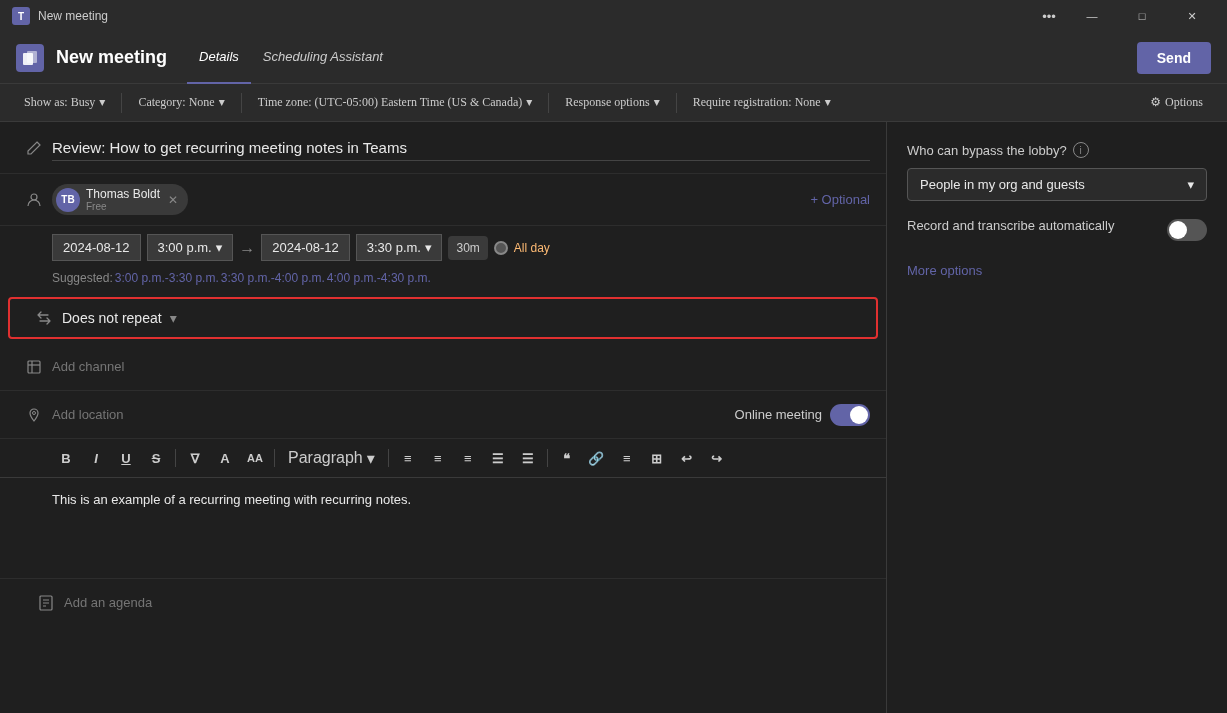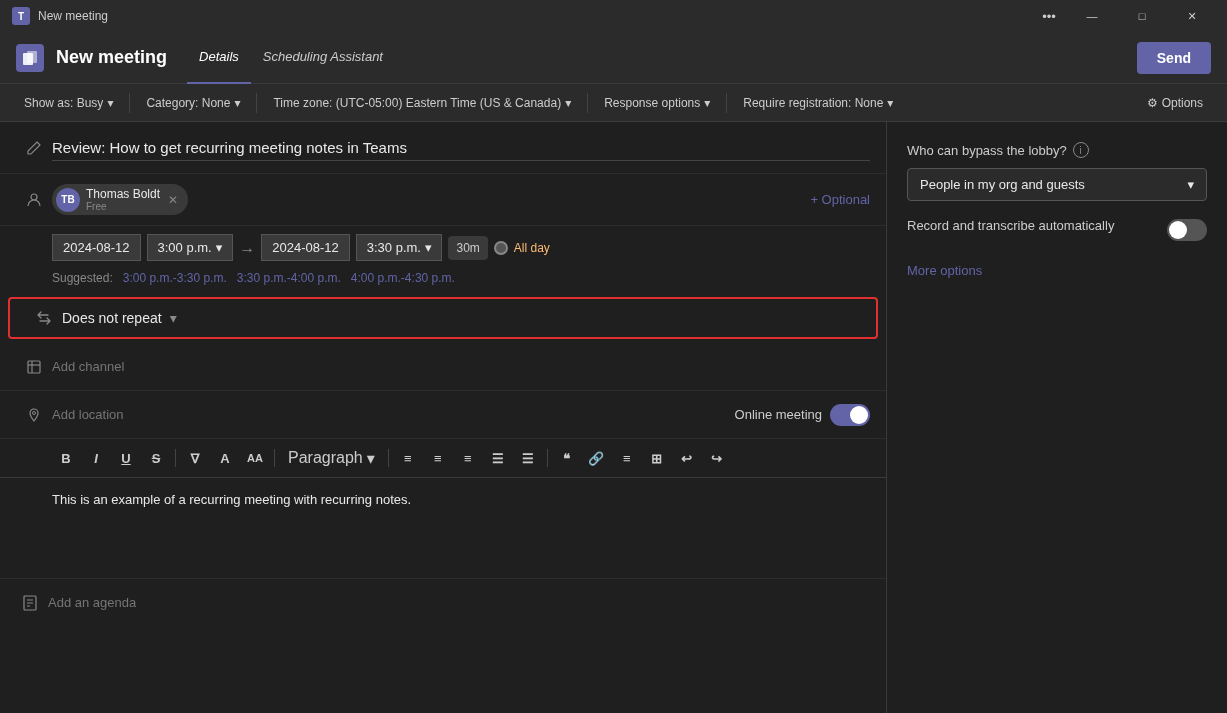--- a/index.html
+++ b/index.html
@@ -146,20 +146,21 @@
     }
     .toolbar-item {
       display: flex;
       align-items: center;
       gap: 4px;
       padding: 4px 8px;
       border-radius: 4px;
       cursor: pointer;
       color: #ccc;
       white-space: nowrap;
+      font-family: Liberation Serif, serif;
     }
     .toolbar-sep { width: 1px; height: 20px; background: #444; margin: 0 4px; }
     .toolbar-right {
       margin-left: auto;
       display: flex;
       align-items: center;
       gap: 8px;
     }
 
     
@@ -292,21 +293,21 @@
       cursor: pointer;
     }
 
     
     .suggested-row {
       padding: 2px 16px 8px 52px;
       font-size: 12px;
       color: #888;
       display: flex;
       align-items: center;
-      gap: 10px;
+      gap: 2px;
       text-align: center;
     }
     .suggested-time {
       color: #6264a7;
       cursor: pointer;
     }
 
     
     .repeat-row {
       display: flex;
@@ -723,21 +724,21 @@
       <div class="rte-btn">≡</div>
       <div class="rte-btn">⊞</div>
       <div class="rte-btn">↩</div>
       <div class="rte-btn">↪</div>
     </div>
 
     <div class="text-area-row" style="padding-left:52px; padding-top:12px; min-height:100px; cursor:text;">
       <div class="text-area-content" contenteditable="true" style="outline: none; min-height: 60px;">This is an example of a recurring meeting with recurring notes.</div>
     </div>
 
-    <div class="agenda-row" style="border-top:1px solid #2d2d2d; padding-left:12px; display:flex; align-items:center; min-height:48px;">
+    <div class="agenda-row" style="border-top:1px solid #2d2d2d; padding-left:28px; display:flex; align-items:center; min-height:48px;">
       <div class="form-icon">
         <svg width="16" height="16" viewBox="0 0 16 16" fill="none">
           <rect x="2" y="1" width="12" height="14" rx="1" stroke="#888" stroke-width="1.2" fill="none"></rect>
           <line x1="5" y1="5" x2="11" y2="5" stroke="#888" stroke-width="1"></line>
           <line x1="5" y1="8" x2="11" y2="8" stroke="#888" stroke-width="1"></line>
           <line x1="5" y1="11" x2="8" y2="11" stroke="#888" stroke-width="1"></line>
         </svg>
       </div>
       <input class="agenda-input" type="text" placeholder="Add an agenda" style="">
     </div>

